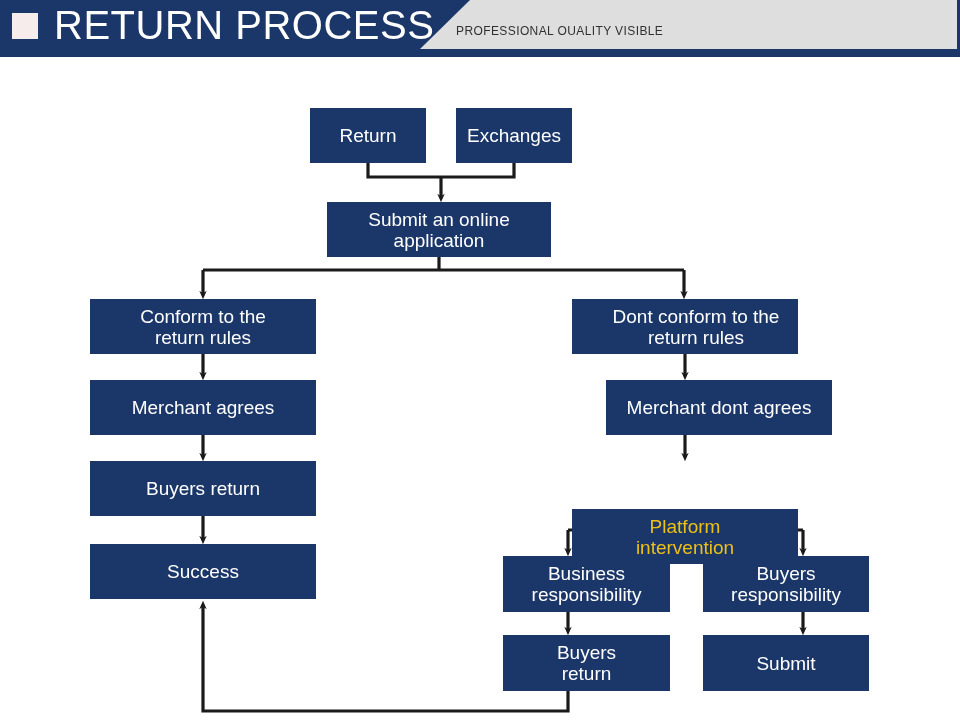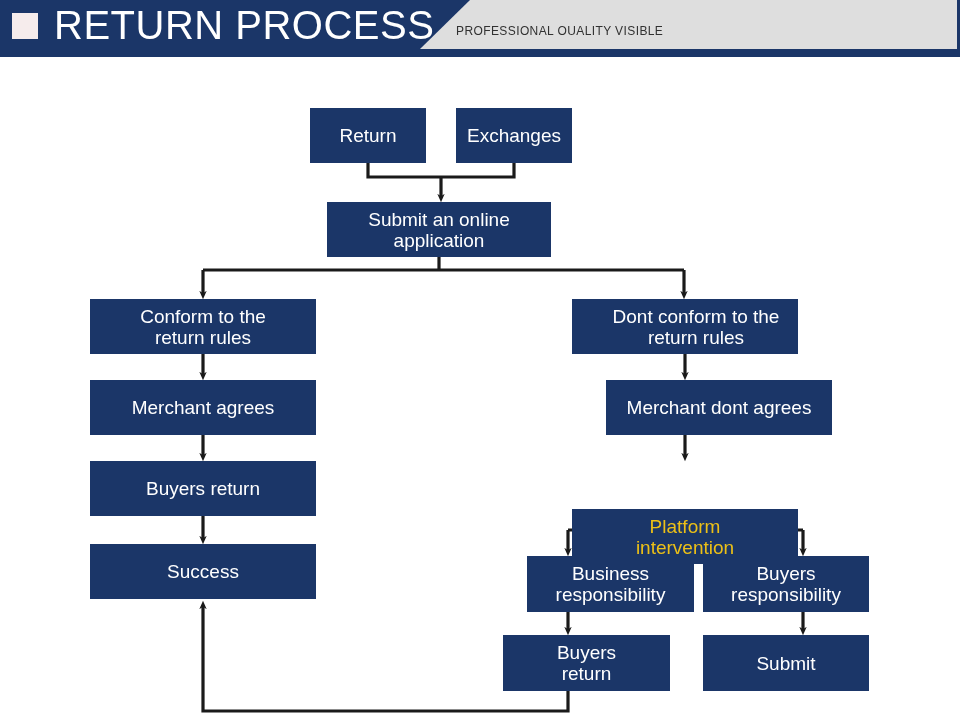--- a/index.html
+++ b/index.html
@@ -166,21 +166,21 @@
   <div class="node" style="left:90px;  top:471px; width:226px; height:55px;">Success</div>
 
   <div class="node" style="left:572px; top:226px; width:226px; height:55px;padding-left:28px;">Dont conform to the
 return rules</div>
 
   <div class="node" style="left:572px; top:307px; width:226px; height:55px;margin-left:34px;">Merchant dont agrees</div>
 
   <div class="node accent" style="left:572px; top:388px; width:226px; height:55px;margin-top:48px;">Platform
 intervention</div>
 
-  <div class="node" style="left:503px; top:483px; width:167px; height:56px;margin-left:24px;">Business
+  <div class="node" style="left:503px; top:483px; width:167px; height:56px;">Business
 responsibility</div>
 
   <div class="node" style="left:703px; top:483px; width:166px; height:56px;">Buyers
 responsibility</div>
 
   <div class="node" style="left:503px; top:562px; width:167px; height:56px;">Buyers
 return</div>
 
   <div class="node" style="left:703px; top:562px; width:166px; height:56px;">Submit</div>
 </div>

